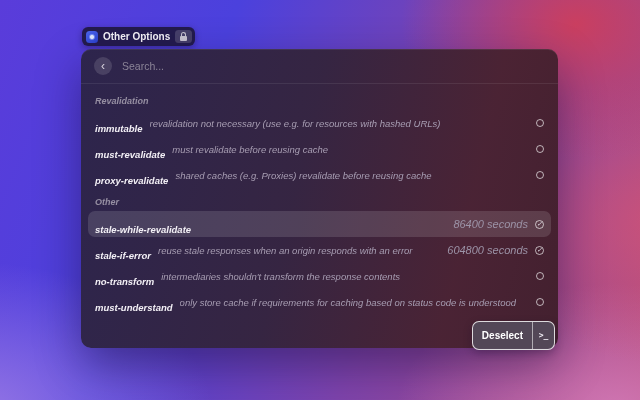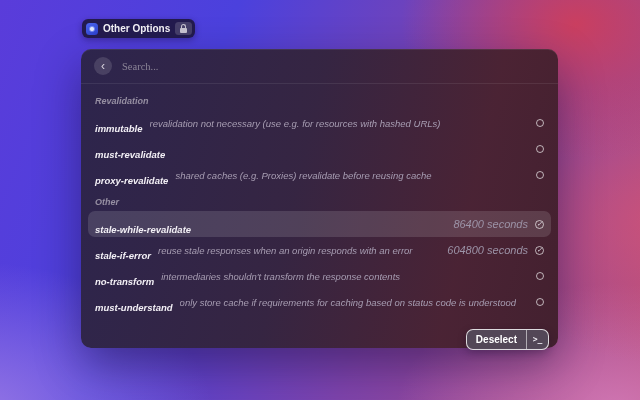--- a/index.html
+++ b/index.html
@@ -11,21 +11,21 @@
     background:
       radial-gradient(42% 52% at 90% 6%,  rgba(205,62,92,0.95), rgba(205,62,92,0) 65%),
       radial-gradient(50% 60% at 104% 55%, rgba(224,86,112,0.60), rgba(224,86,112,0) 60%),
       radial-gradient(55% 50% at 96% 102%, rgba(212,124,186,0.85), rgba(212,124,186,0) 62%),
       radial-gradient(60% 62% at -4% 104%, rgba(154,122,230,0.95), rgba(154,122,230,0) 62%),
       linear-gradient(112deg, #5a3cda 0%, #4b41dd 30%, #7e44ad 62%, #b44e7e 100%);
   }
 
   
   .badge {
-    position:absolute; left:82px; top:19px; height:19px;
+    position:absolute; left:82px; top:27px; height:19px;
     display:flex; align-items:center; gap:5px; padding:0 3px 0 4px;
     background:rgba(26,20,46,0.82); border-radius:6px;
     box-shadow:0 2px 6px rgba(20,10,40,0.35);
   }
   .badge-app-icon {
     width:12px; height:12px; border-radius:3.5px; flex:none;
     background:
       radial-gradient(circle at 50% 50%, rgba(235,240,255,0.95) 0 1.5px, rgba(160,180,255,0.6) 2.5px, rgba(160,180,255,0) 3.5px),
       linear-gradient(145deg, #4d66f0, #2b40cd);
   }
@@ -50,21 +50,21 @@
     border-bottom:1px solid rgba(255,255,255,0.08);
   }
   .back-btn {
     width:18px; height:18px; border-radius:50%; flex:none;
     background:rgba(255,255,255,0.13); color:#d8d3de;
     display:flex; align-items:center; justify-content:center;
     font-size:12px; line-height:1; padding-bottom:1px; cursor:default;
   }
   .search-input {
     flex:1; background:transparent; border:none; outline:none;
-    font-family:Liberation Serif, serif; font-size:10.5px; color:#e9e5ee;
+    font-family:Liberation Sans, sans-serif; font-size:10.5px; color:#e9e5ee;
   }
   .search-input::placeholder { color:#8b8497; }
 
   .list { padding:3px 7px 0;font-style:italic; }
   .section-title { height:23px; line-height:28px; padding:0 7px; font-size:9px; font-weight:600; color:#968fa2; }
   .row { height:26px; display:flex; align-items:center; gap:7px; padding:0 7px; border-radius:7px; }
   .row.selected { background:rgba(255,255,255,0.13);justify-content:center; }
   .row-name { font-size:9.5px; font-weight:700; color:#f3f0f6; white-space:nowrap;margin-top:11px; }
   .row-desc { font-size:9.5px; color:#a79db2; white-space:nowrap; overflow:hidden; text-overflow:ellipsis; }
   .row.selected .row-desc { color:#b9b0c2; }
@@ -72,21 +72,21 @@
   .row-value { font-size:11px; color:#9c93a7; white-space:nowrap; }
   .acc-circle { width:8px; height:8px; border:1px solid rgba(255,255,255,0.65); border-radius:50%; flex:none; }
   .acc-arrow { font-size:11px; line-height:1; color:#d8d3de; flex:none; }
   .acc-check {
     width:9px; height:9px; border:1px solid rgba(255,255,255,0.65); border-radius:50%; flex:none;
     display:flex; align-items:center; justify-content:center;
     font-size:6.5px; line-height:1; color:#e8e4ee;
   }
 
   .footer-pill {
-    position:absolute; right:9px; bottom:-2px; height:21px;
+    position:absolute; right:3px; bottom:-2px; height:29px;
     display:flex; align-items:stretch; overflow:hidden;
     border:1px solid rgba(255,255,255,0.8); border-radius:7px;
     background:rgba(84,74,90,0.95);
     box-shadow:0 3px 8px rgba(20,10,40,0.3);
   }
   .deselect-btn { padding:0 9px; display:flex; align-items:center; font-size:10px; font-weight:700; color:#ffffff; cursor:default; }
   .pill-divider { width:1px; background:rgba(255,255,255,0.55); }
   .terminal-chip {
     width:21px; display:flex; align-items:center; justify-content:center;
     font-family:"DejaVu Sans Mono", monospace; font-size:8px; font-weight:700; color:#f0edf4; cursor:default;
@@ -122,20 +122,21 @@
   <div class="row">
     <span class="row-name">immutable</span>
     <span class="row-desc">revalidation not necessary (use e.g. for resources with hashed URLs)</span>
     <span class="row-spacer"></span>
 
     <span class="row-accessory acc-circle"></span>
   </div>
 
   <div class="row">
     <span class="row-name">must-revalidate</span>
+    <span class="row-desc">must revalidate before reusing cache</span>
     <span class="row-spacer"></span>
 
     <span class="row-accessory acc-circle"></span>
   </div>
 
   <div class="row">
     <span class="row-name">proxy-revalidate</span>
     <span class="row-desc">shared caches (e.g. Proxies) revalidate before reusing cache</span>
     <span class="row-spacer"></span>
 

